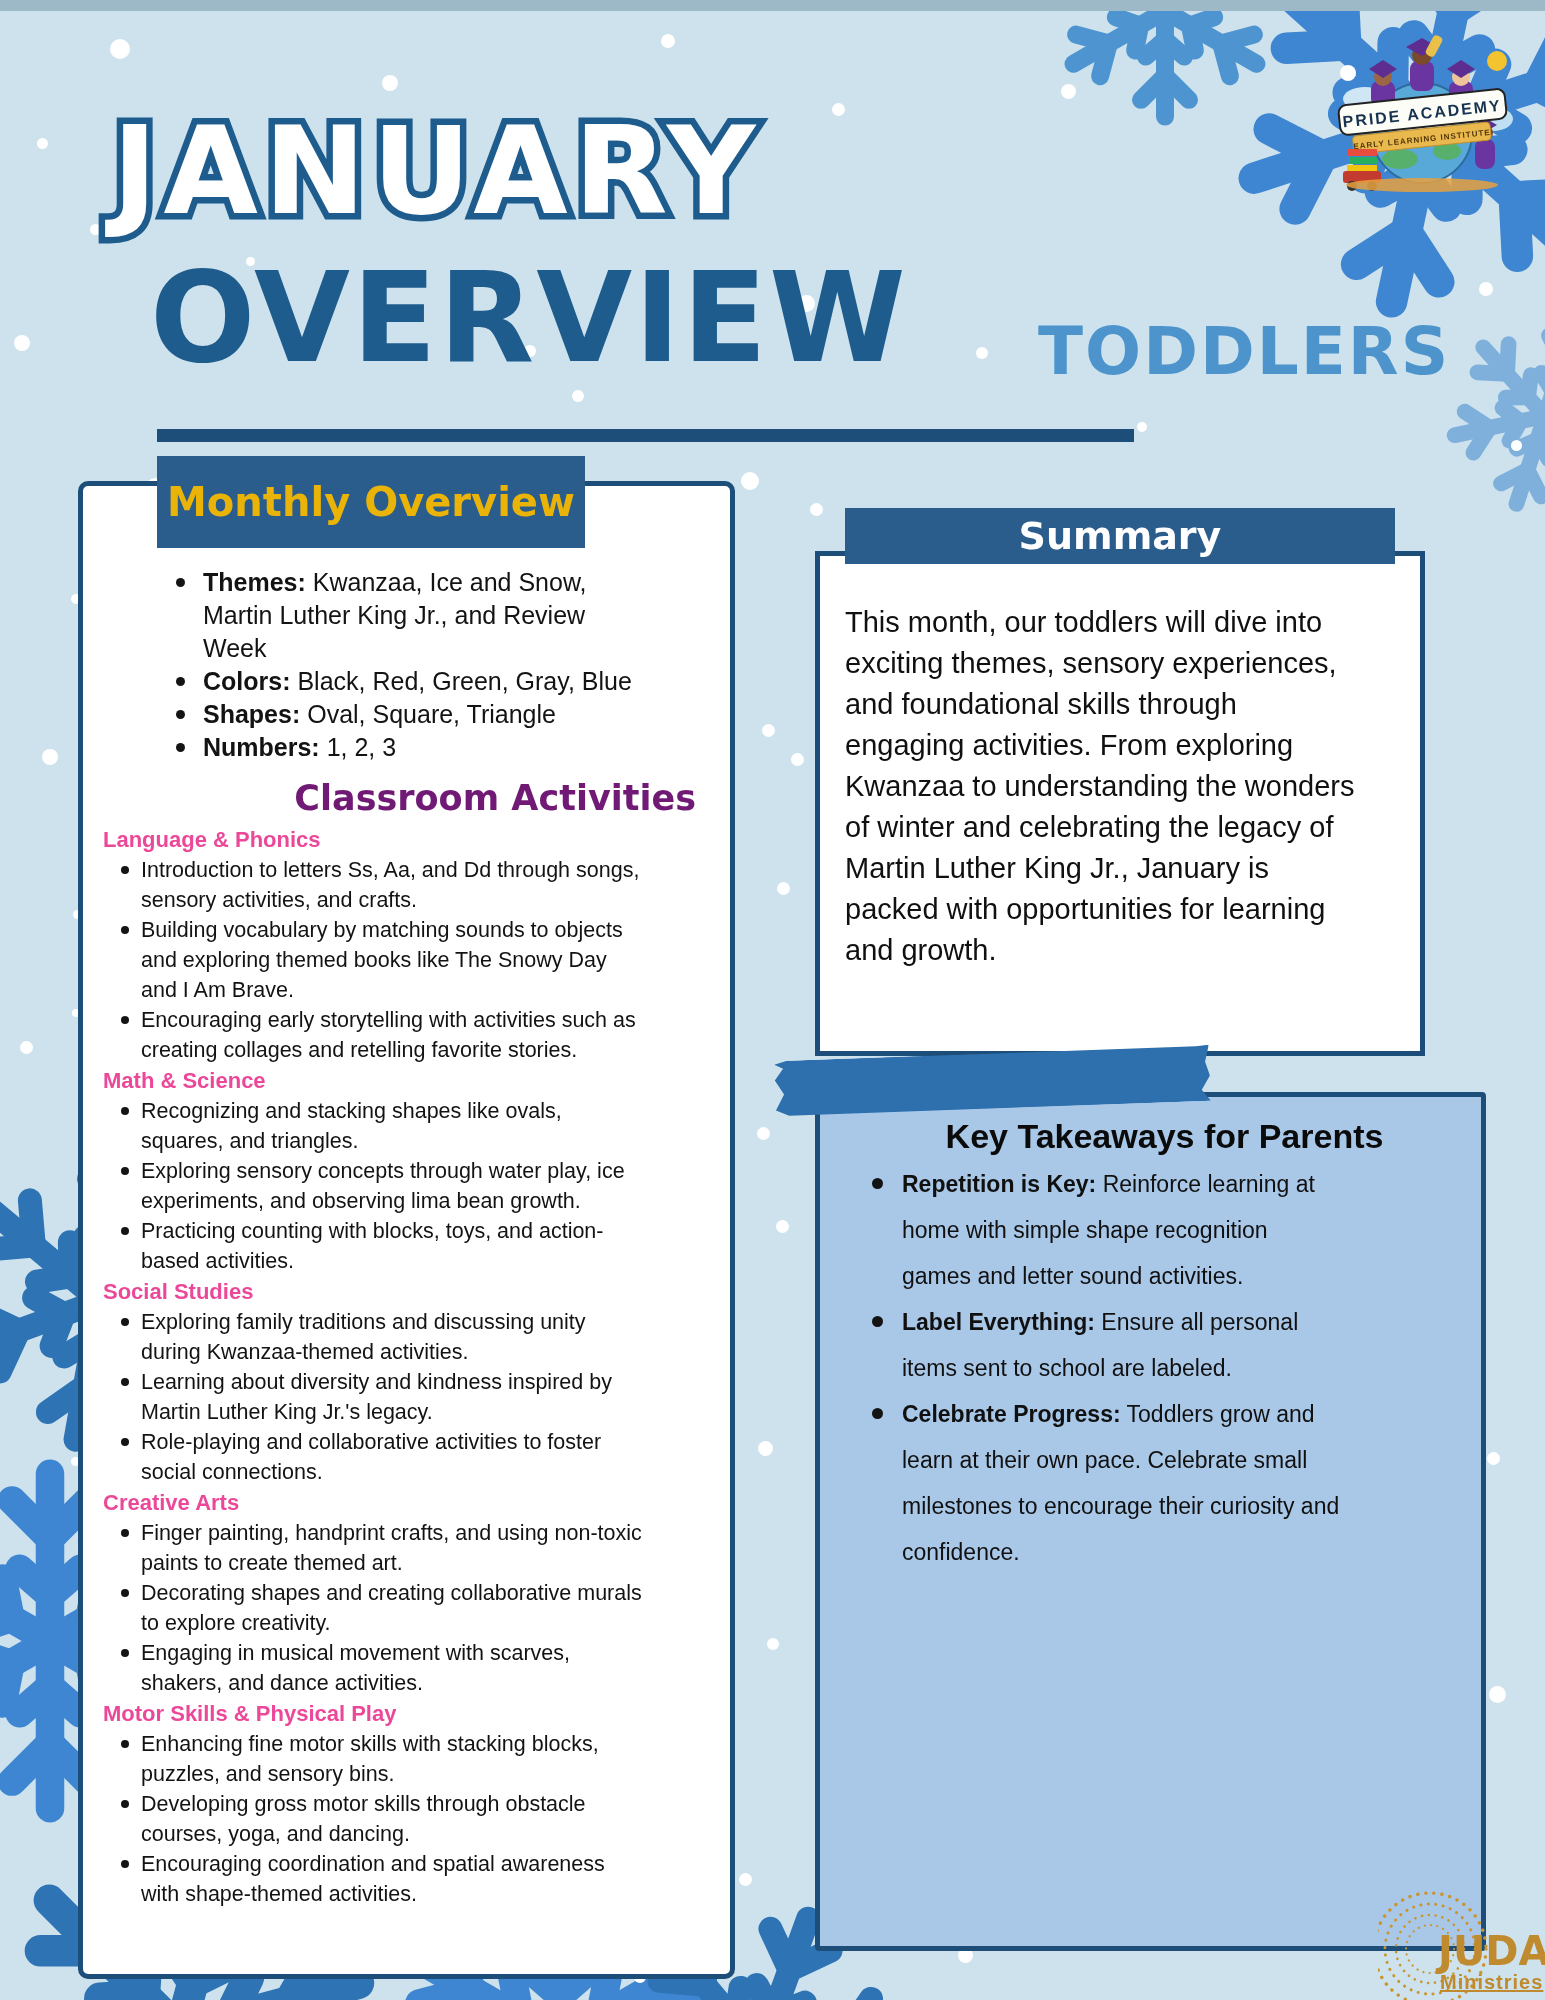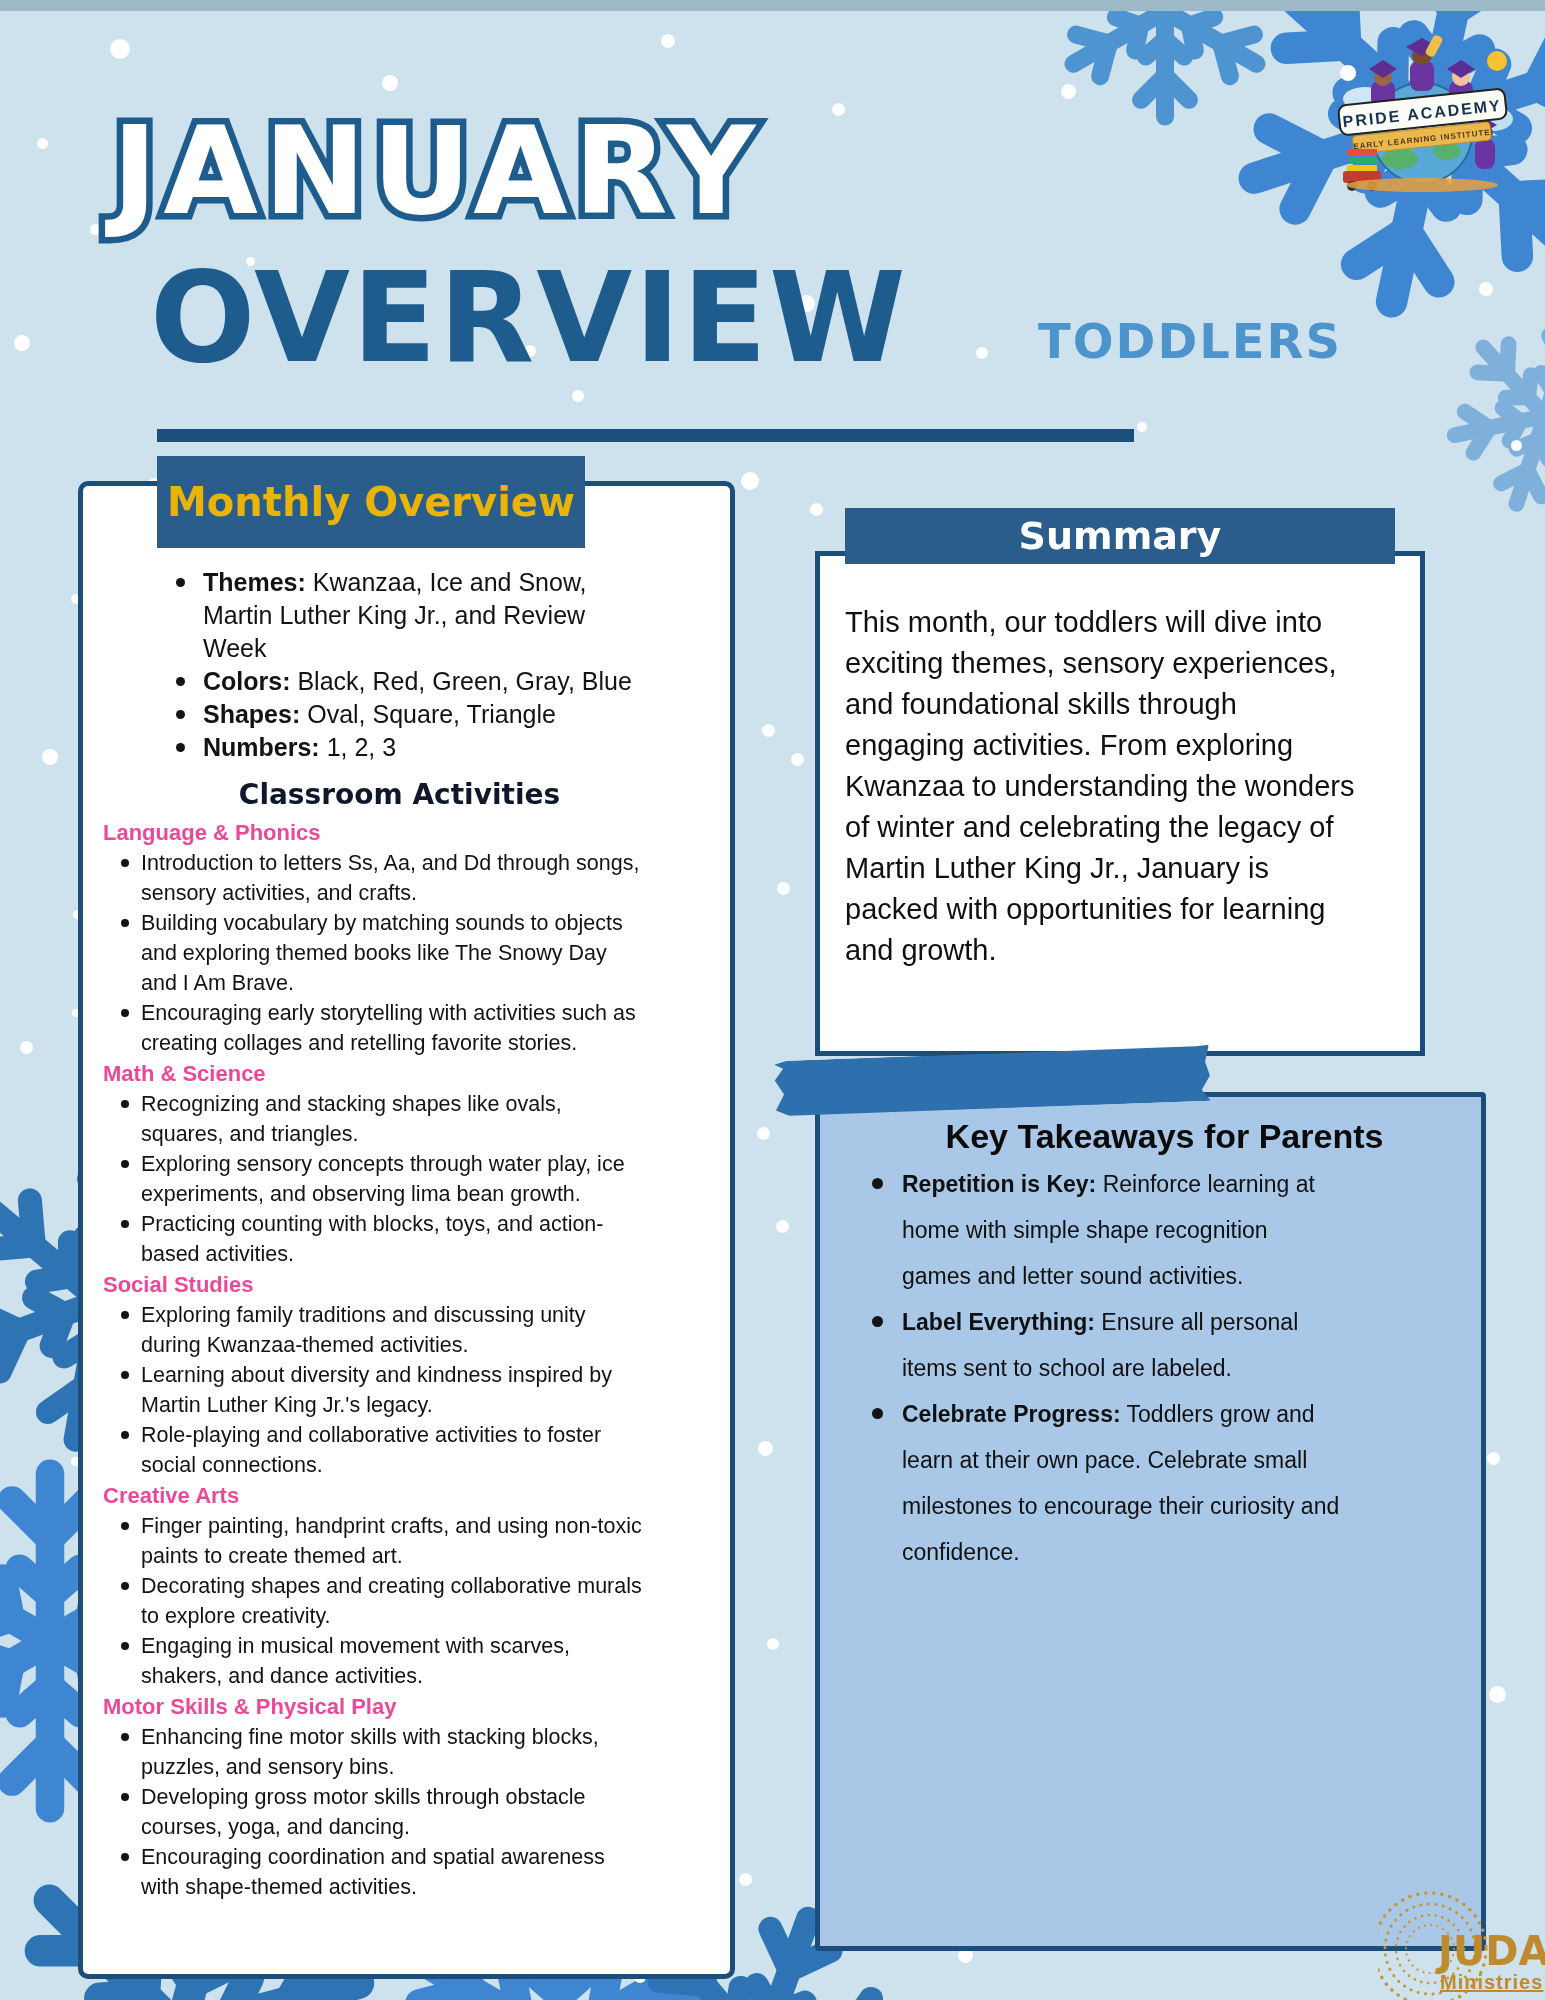--- a/index.html
+++ b/index.html
@@ -11,36 +11,36 @@
   svg.flake{position:absolute;z-index:2;}
 
   
   .title-january{position:absolute;left:112px;top:96px;font-family:"DejaVu Sans","Liberation Sans",sans-serif;
       font-weight:800;font-size:122px;line-height:1.05;letter-spacing:6px;z-index:7;}
   .title-january .layer-stroke{position:absolute;left:0;top:0;color:#1e5c8e;-webkit-text-stroke:13px #1e5c8e;}
   .title-january .layer-fill{position:relative;color:#ffffff;}
   .title-overview{position:absolute;left:150px;top:242px;font-family:"DejaVu Sans","Liberation Sans",sans-serif;
       font-weight:800;font-size:124px;line-height:1.05;letter-spacing:2px;color:#1e5c8e;z-index:7;}
   .title-audience{position:absolute;left:1038px;top:302px;font-family:"DejaVu Sans","Liberation Sans",sans-serif;
-      font-weight:800;font-size:48px;letter-spacing:2px;color:#4d94cc;z-index:7;}
+      font-weight:800;font-size:66px;letter-spacing:2px;color:#4d94cc;z-index:7;}
   .divider{position:absolute;left:157px;top:418px;width:977px;height:13px;background:#1d4e79;z-index:5;}
 
   
   .mo-band{position:absolute;left:157px;top:445px;width:428px;height:92px;background:#2a5c8c;z-index:12;
       display:flex;align-items:center;justify-content:center;}
   .mo-band .band-text{color:#eab308;font-family:"DejaVu Sans","Liberation Sans",sans-serif;font-weight:800;font-size:40px;}
   .left-card{position:absolute;left:78px;top:470px;width:657px;height:1498px;background:#ffffff;
       border:5px solid #1d4e79;border-radius:10px;box-sizing:border-box;z-index:10;
       padding:80px 34px 0 20px;overflow:hidden;}
   ul.facts{list-style:none;margin:0 0 0 64px;padding:0;width:482px;font-size:25px;line-height:33px;}
   ul.facts li{position:relative;padding-left:36px;}
   ul.facts li::before{content:"";position:absolute;left:9px;top:12px;width:9px;height:9px;border-radius:50%;background:#141414;}
   ul.facts b{font-weight:700;}
-  .ca-heading{text-align:center;font-family:"DejaVu Sans","Liberation Sans",sans-serif;font-weight:800;
-      font-size:28px;margin:14px 0 6px 0;color:#0f172a;}
+  .ca-heading{text-align:right;font-family:"DejaVu Sans","Liberation Sans",sans-serif;font-weight:800;
+      font-size:35px;margin:14px 0 6px 0;color:#701a75;}
   .section h3{font-size:22px;line-height:31px;font-weight:700;margin:0;color:#ec4899;}
   .section ul{list-style:none;margin:0 0 0 12px;padding:0;width:532px;font-size:21.5px;line-height:30px;}
   .section li{position:relative;padding-left:26px;}
   .section li::before{content:"";position:absolute;left:6px;top:11px;width:8px;height:8px;border-radius:50%;background:#141414;}
 
   
   .sum-band{position:absolute;left:845px;top:497px;width:550px;height:56px;background:#2a5c8c;z-index:14;
       display:flex;align-items:center;justify-content:center;}
   .sum-band .band-text{color:#fff;font-family:"DejaVu Sans","Liberation Sans",sans-serif;font-weight:800;font-size:38px;}
   .sum-card{position:absolute;left:815px;top:540px;width:610px;height:505px;background:#ffffff;

